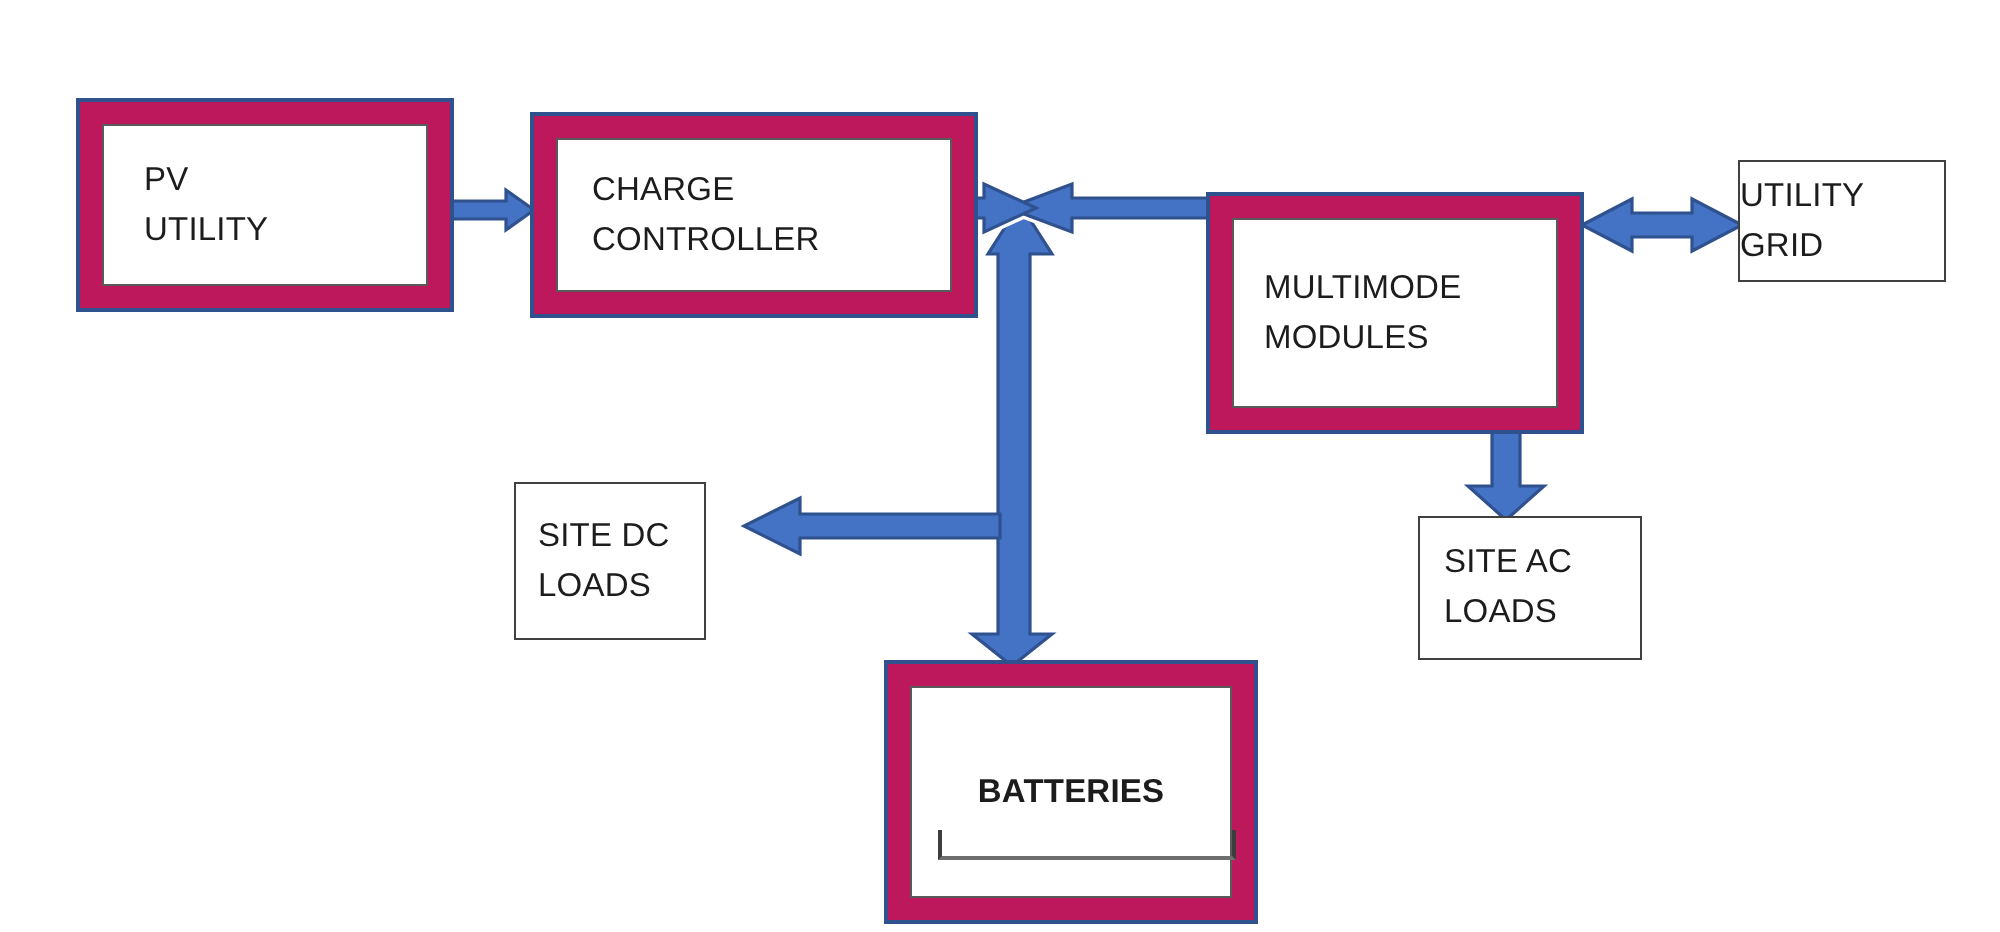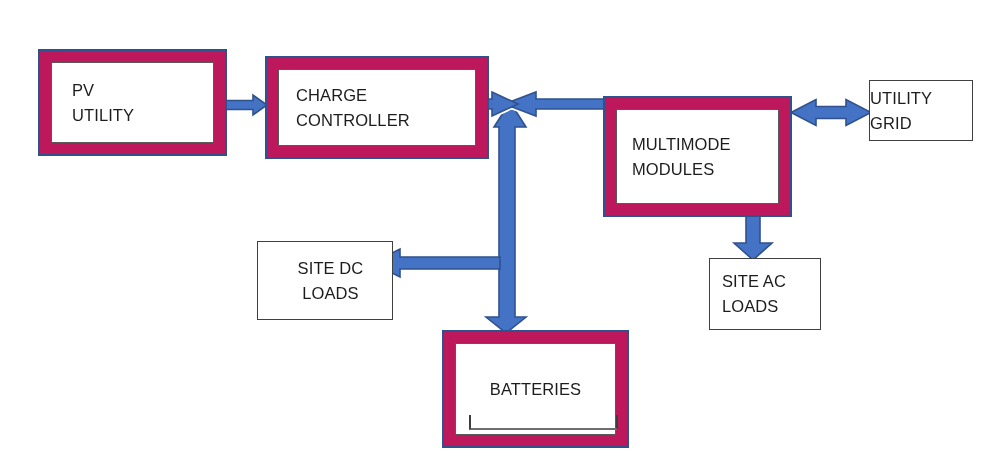--- a/index.html
+++ b/index.html
@@ -90,30 +90,30 @@
       <div class="ln">MULTIMODE</div>
       <div class="ln">MODULES</div>
     </div>
   </div>
 
   <div class="node plain" style="left:869px;top:80px;width:104px;height:61px;padding-left:0;">
     <div class="ln">UTILITY</div>
     <div class="ln">GRID</div>
   </div>
 
-  <div class="node plain" style="left:257px;top:241px;width:136px;height:79px;padding-left:11px;text-align:center;">
+  <div class="node plain" style="left:257px;top:241px;width:96px;height:79px;padding-left:11px;">
     <div class="ln">SITE DC</div>
     <div class="ln">LOADS</div>
   </div>
 
   <div class="node plain" style="left:709px;top:258px;width:112px;height:72px;padding-left:12px;">
     <div class="ln">SITE AC</div>
     <div class="ln">LOADS</div>
   </div>
 
-  <div class="node framed" style="left:442px;top:330px;width:187px;height:118px;">
+  <div class="node framed" style="left:442px;top:330px;width:187px;height:132px;font-weight:bold;">
     <div class="inner center-text">
       <div class="ln">BATTERIES</div>
     </div>
     <div class="overhang" style="left:25px;top:83px;position:absolute;width:145px;height:13px;"></div>
   </div>
 
 </div>
 
 </body></html>

